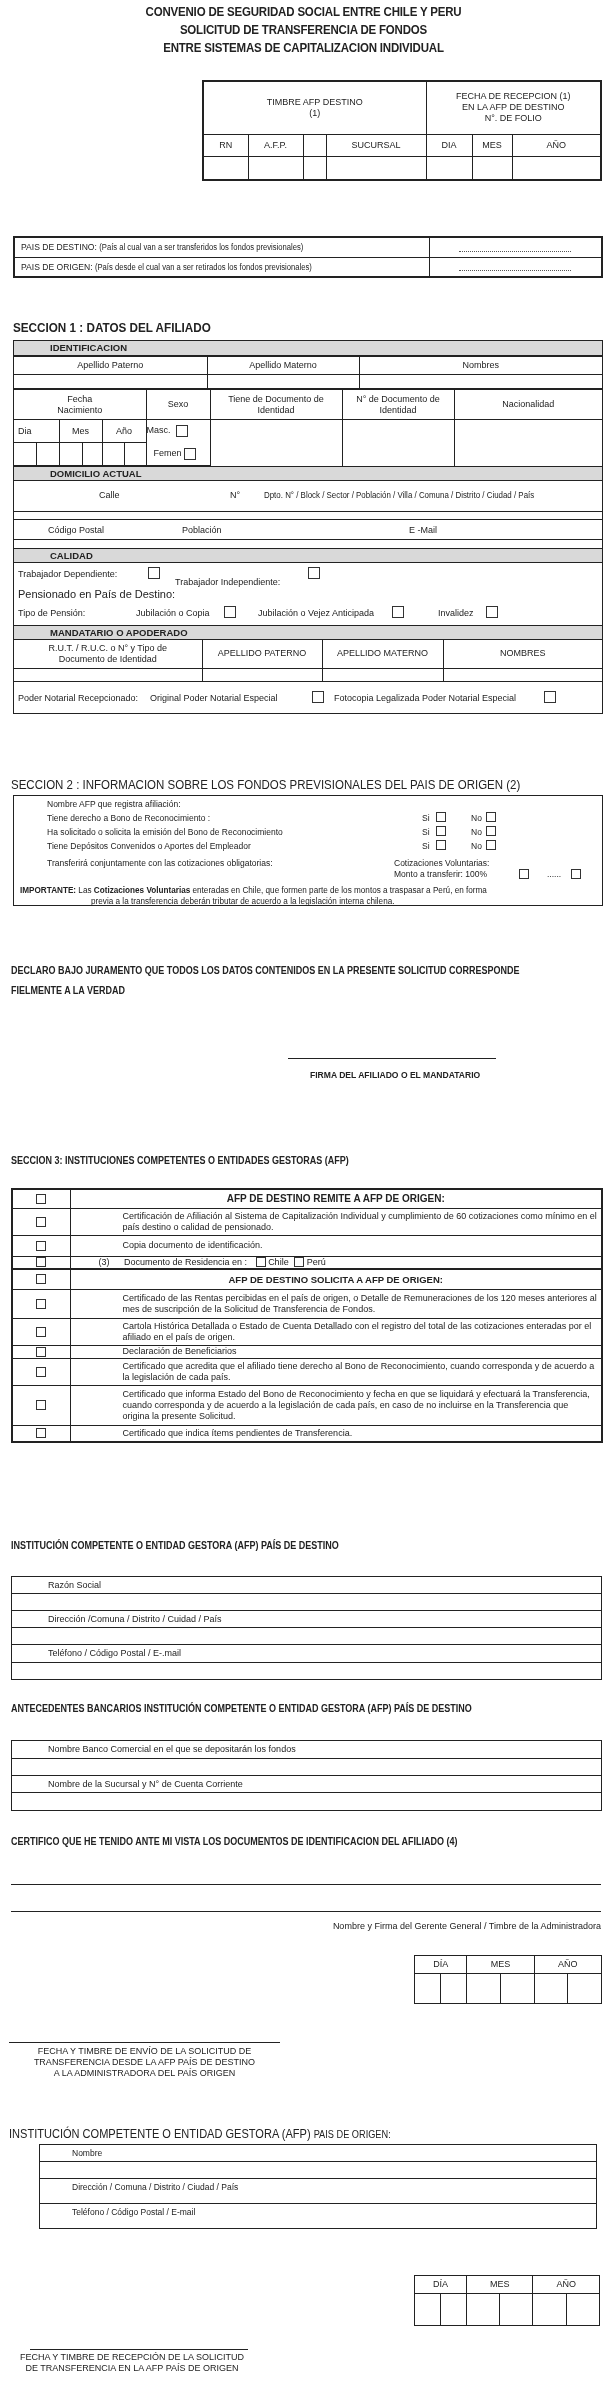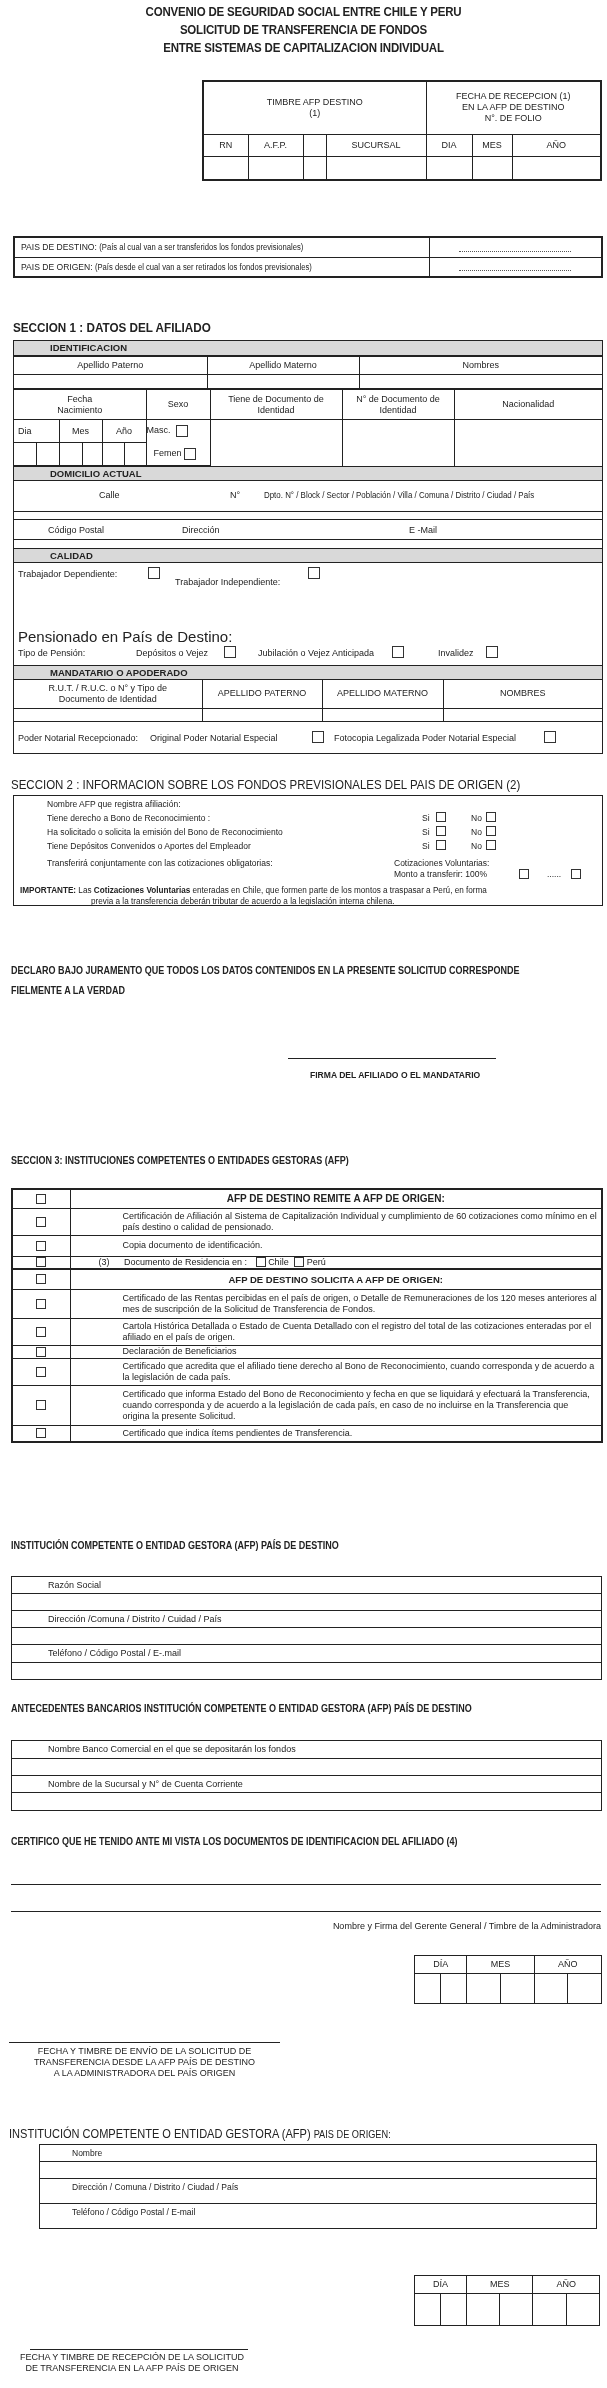--- a/index.html
+++ b/index.html
@@ -144,38 +144,38 @@
 
   <div class="gray-hdr" style="border-width:1px 0 1px 0; height:15px; line-height:14px;">DOMICILIO ACTUAL</div>
   <div style="height:30px; position:relative; font-size:9px;">
     <span class="abs" style="left:85px; top:9px;">Calle</span>
     <span class="abs" style="left:216px; top:9px;">N°</span>
     <span class="abs" style="left:250px; top:9px; transform:scaleX(0.88); transform-origin:left; white-space:nowrap;">Dpto. N° / Block / Sector / Población / Villa / Comuna / Distrito / Ciudad / País</span>
   </div>
   <div style="height:9px; border-top:1px solid #222; border-bottom:1px solid #222;"></div>
   <div style="height:20px; position:relative; font-size:9px; border-bottom:1px solid #222;">
     <span class="abs" style="left:34px; top:5px;">Código Postal</span>
-    <span class="abs" style="left:168px; top:5px;">Dirección</span>
+    <span class="abs" style="left:168px; top:5px;">Población</span>
     <span class="abs" style="left:395px; top:5px;">E -Mail</span>
   </div>
   <div style="height:8px;"></div>
 
   <div class="gray-hdr" style="border-width:1px 0 1px 0; height:15px; line-height:14px;">CALIDAD</div>
   <div style="height:22px; position:relative; font-size:9px;">
     <span class="abs" style="left:4px; top:6px;">Trabajador Dependiente:</span>
     <span class="abs cb" style="left:134px; top:4px;"></span>
     <span class="abs" style="left:161px; top:14px;">Trabajador Independiente:</span>
     <span class="abs cb" style="left:294px; top:4px;"></span>
   </div>
-  <div style="height:18px; position:relative; font-size:15px;margin-top:40px;">
+  <div style="height:18px; position:relative; font-size:11px;">
     <span class="abs" style="left:4px; top:3px;">Pensionado en País de Destino:</span>
   </div>
   <div style="height:22px; position:relative; font-size:9px;">
     <span class="abs" style="left:4px; top:5px;">Tipo de Pensión:</span>
-    <span class="abs" style="left:122px; top:5px;">Depósitos o Vejez</span>
+    <span class="abs" style="left:122px; top:5px;">Jubilación o Copia</span>
     <span class="abs cb" style="left:210px; top:3px;"></span>
     <span class="abs" style="left:244px; top:5px;">Jubilación o Vejez Anticipada</span>
     <span class="abs cb" style="left:378px; top:3px;"></span>
     <span class="abs" style="left:424px; top:5px;">Invalidez</span>
     <span class="abs cb" style="left:472px; top:3px;"></span>
   </div>
 
   <div class="gray-hdr" style="border-width:1px 0 1px 0; height:15px; line-height:14px;">MANDATARIO O APODERADO</div>
   <table style="width:100%;">
     <tbody>

